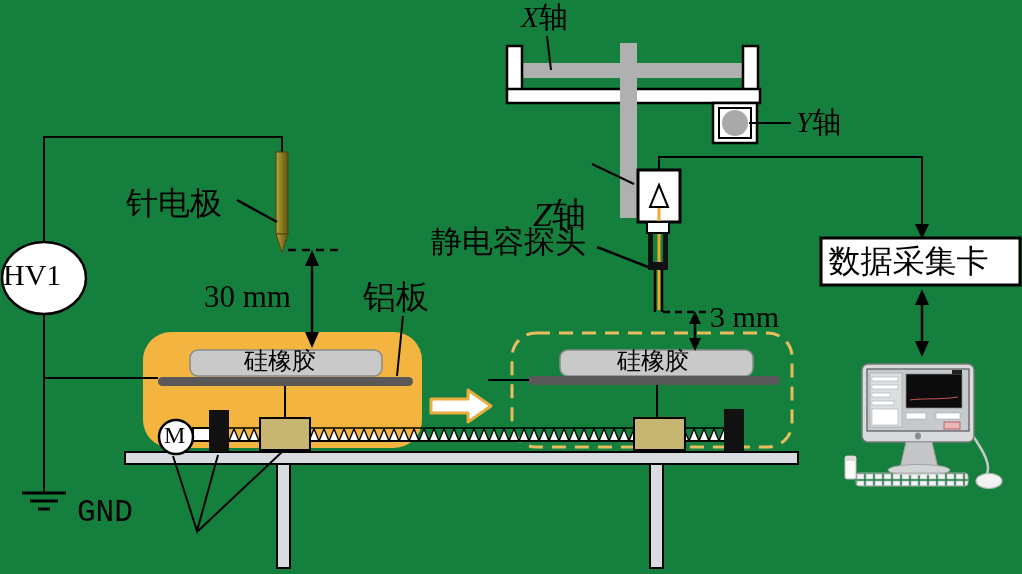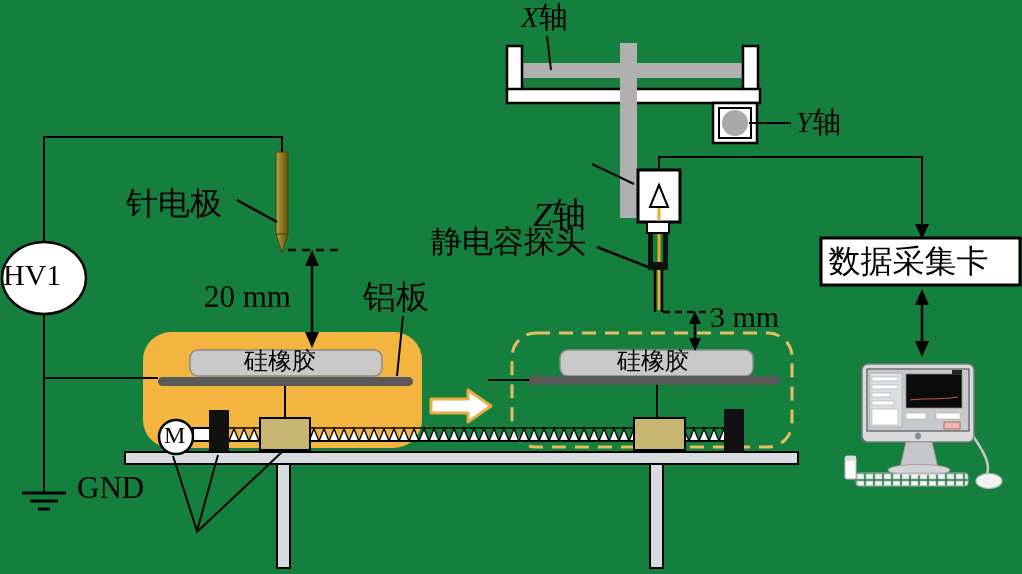--- a/index.html
+++ b/index.html
@@ -147,30 +147,30 @@
 <div class="lbl" style="left:796px;top:107px;font-size:29px;"><span class="it">Y</span><span>轴</span></div>
 
 <div class="lbl" style="left:533px;top:149px;font-size:34px;margin-top:48px;"><span class="it">Z</span><span>轴</span></div>
 
 <div class="lbl" style="left:431px;top:226px;font-size:31px;">静电容探头</div>
 
 <div class="lbl" style="left:126px;top:187px;font-size:32px;text-align:right;">针电极</div>
 
 <div class="lbl" style="left:363px;top:280px;font-size:33px;text-align:right;">铝板</div>
 
-<div class="lbl" style="left:204px;top:281px;font-size:31px;">20 mm</div>
+<div class="lbl" style="left:204px;top:281px;font-size:31px;">30 mm</div>
 
 <div class="lbl" style="left:710px;top:301px;font-size:30px;">3 mm</div>
 
 <div class="lbl" style="left:244px;top:349px;width:84px;font-size:24px;">硅橡胶</div>
 
 <div class="lbl" style="left:617px;top:349px;width:84px;font-size:24px;">硅橡胶</div>
 
 <div class="lbl" style="left:3px;top:259px;font-size:30px;">HV1</div>
 
 <div class="lbl" style="left:164px;top:423px;font-size:24px;">M</div>
 
-<div class="lbl" style="left:77px;top:472px;font-size:31px;">GND</div>
+<div class="lbl" style="left:77px;top:497px;font-size:31px;font-family:Liberation Mono, monospace;">GND</div>
 
 
 <div class="lbl" style="left:821px;top:238px;width:175px;height:47px;font-size:32px;display:flex;align-items:center;justify-content:center;">数据采集卡</div>
 
 </div>
 
 </body></html>

